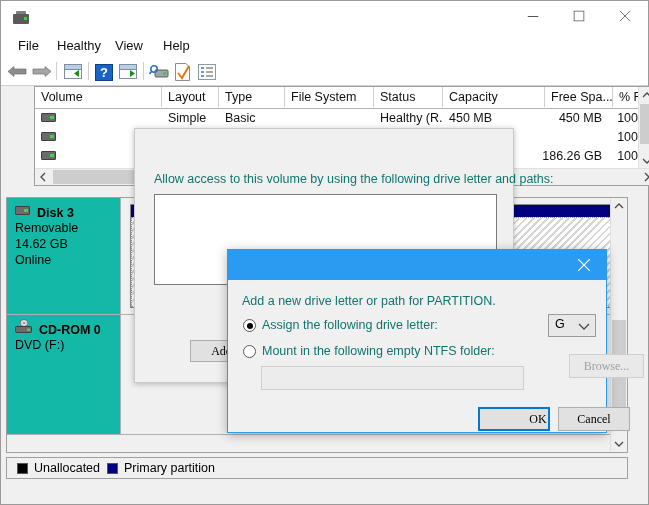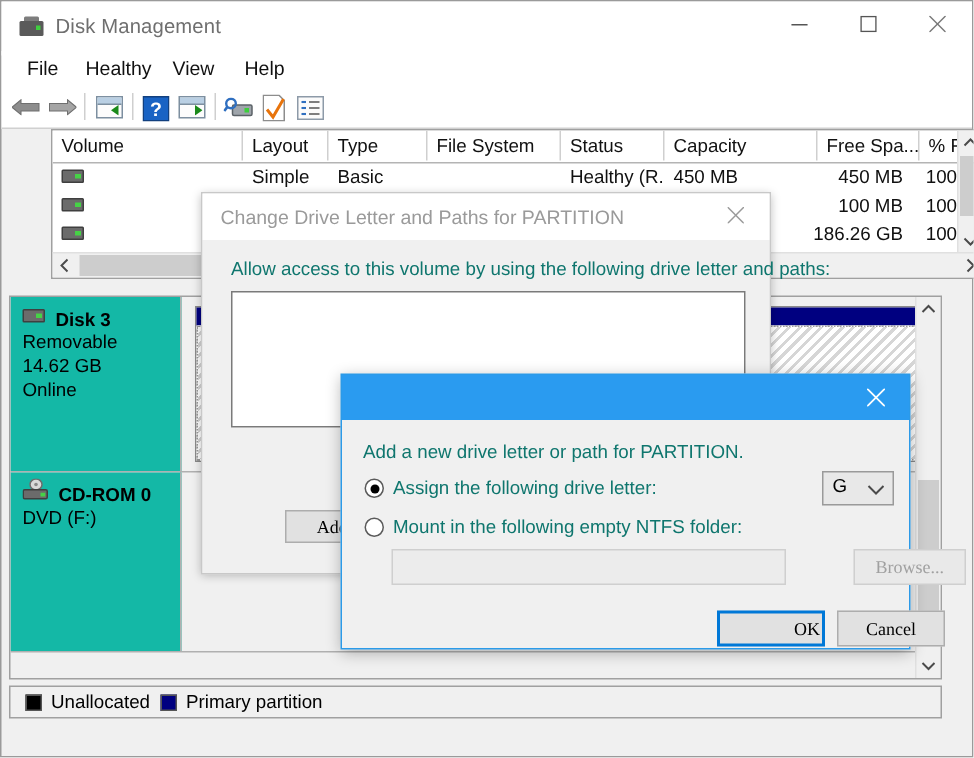--- a/index.html
+++ b/index.html
@@ -119,21 +119,20 @@
 <body>
 
 <div id="app">
 
   <div class="titlebar">
     <div class="title-icon">
       <div class="top"></div>
         <div class="body"></div>
         <div class="led"></div>
     </div>
-    <div class="title-text">Disk Management</div>
 
     <div class="wbtn" id="win-min">
       <svg width="11" height="11" viewBox="0 0 11 11">
           <line x1="0" y1="6" x2="11" y2="6" stroke="#555" stroke-width="1"></line>
         </svg>
     </div>
     <div class="wbtn" id="win-max">
       <svg width="11" height="11" viewBox="0 0 11 11">
           <rect x="0.5" y="0.5" width="10" height="10" fill="none" stroke="#555" stroke-width="1"></rect>
         </svg>
@@ -235,21 +234,20 @@
       <div class="vcell" style="left:184px;width:66px">Basic</div>
       <div class="vcell" style="left:339px;width:69px">Healthy (R...</div>
       <div class="vcell" style="left:408px;width:102px">450 MB</div>
       <div class="vcell" style="left:505px;width:70px;text-align:right;padding-right:8px">450 MB</div>
       <div class="vcell" style="left:575px;width:32px;text-align:right;padding-right:4px">100</div>
     </div>
 
     <div class="vrow" style="top:41px">
       <div class="vol-ico"></div>
       <div class="vol-label"></div>
-      <div class="vcell" style="left:505px;width:70px;text-align:right;padding-right:8px">100 MB</div>
       <div class="vcell" style="left:575px;width:32px;text-align:right;padding-right:4px">100</div>
     </div>
 
     <div class="vrow" style="top:60px">
       <div class="vol-ico"></div>
       <div class="vol-label"></div>
       <div class="vcell" style="left:498px;width:77px;text-align:right;padding-right:8px">186.26 GB</div>
       <div class="vcell" style="left:575px;width:32px;text-align:right;padding-right:4px">100</div>
     </div>
 
@@ -339,29 +337,20 @@
   </div>
 
   <div class="legend">
     <div class="lg-sw" style="left:10px;background:#000000"></div>
     <div class="lg-tx" style="left:27px">Unallocated</div>
     <div class="lg-sw" style="left:100px;background:#000080"></div>
     <div class="lg-tx" style="left:117px">Primary partition</div>
   </div>
 
   <div class="dlg" id="dlg-change">
-    <div class="dtitle">
-      <div class="dtitle-text">Change Drive Letter and Paths for PARTITION</div>
-      <div class="dclose">
-        <svg width="11" height="11" viewBox="0 0 11 11" style="position:absolute;left:16px;top:9px">
-          <line x1="0" y1="0" x2="11" y2="11" stroke="#9a9a9a" stroke-width="1"></line>
-          <line x1="11" y1="0" x2="0" y2="11" stroke="#9a9a9a" stroke-width="1"></line>
-        </svg>
-      </div>
-    </div>
     <div class="dbody">
       <div class="lbl" style="left:19px;top:12px">Allow access to this volume by using the following drive letter and paths:</div>
       <div class="listbox" style="left:19px;top:34px;width:343px;height:91px"></div>
       <div class="btn" style="left:19px;top:180px;width:72px;height:22px;line-height:20px">Add...</div>
     </div>
   </div>
 
   <div class="dlg" id="dlg-add">
     <div class="dtitle">
       <div class="dclose">
@@ -380,20 +369,20 @@
         <div class="combo-val">G</div>
         <svg width="12" height="8" viewBox="0 0 12 8" style="position:absolute;right:5px;top:8px">
           <polyline points="1,1 6,6 11,1" fill="none" stroke="#4a4a4a" stroke-width="1.3"></polyline>
         </svg>
       </div>
 
       <div class="radio" style="left:15px;top:65px"></div>
       <div class="lbl" style="left:34px;top:64px">Mount in the following empty NTFS folder:</div>
 
       <input class="textbox" type="text" style="left: 33px; top: 86px; width: 263px; height: 24px; padding: 0px 5px; font-size: 12.5px; color: rgb(0, 0, 0); font-family: &quot;Liberation Sans&quot;, sans-serif;" disabled="" value="">
-      <div class="btn disabled" style="left:305px;top:86px;width:75px;height:24px;line-height:22px">Browse...</div>
+      <div class="btn disabled" style="left:305px;top:74px;width:75px;height:24px;line-height:22px">Browse...</div>
 
       <div class="btn default" style="left:214px;top:127px;width:72px;height:24px;line-height:20px">OK</div>
       <div class="btn" style="left:294px;top:127px;width:72px;height:24px;line-height:22px">Cancel</div>
     </div>
   </div>
 
 </div>
 
 </body></html>

